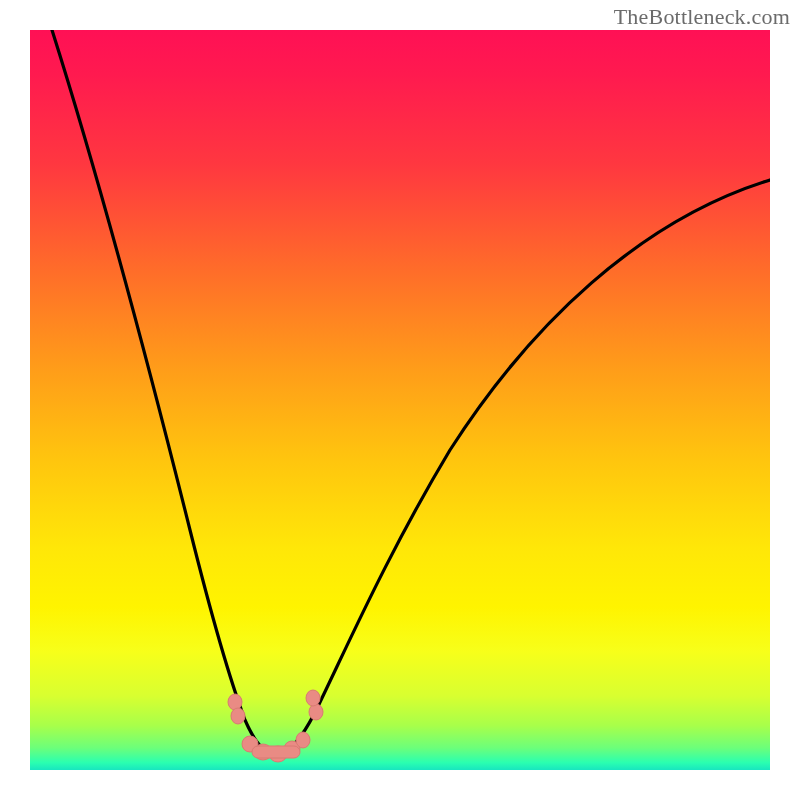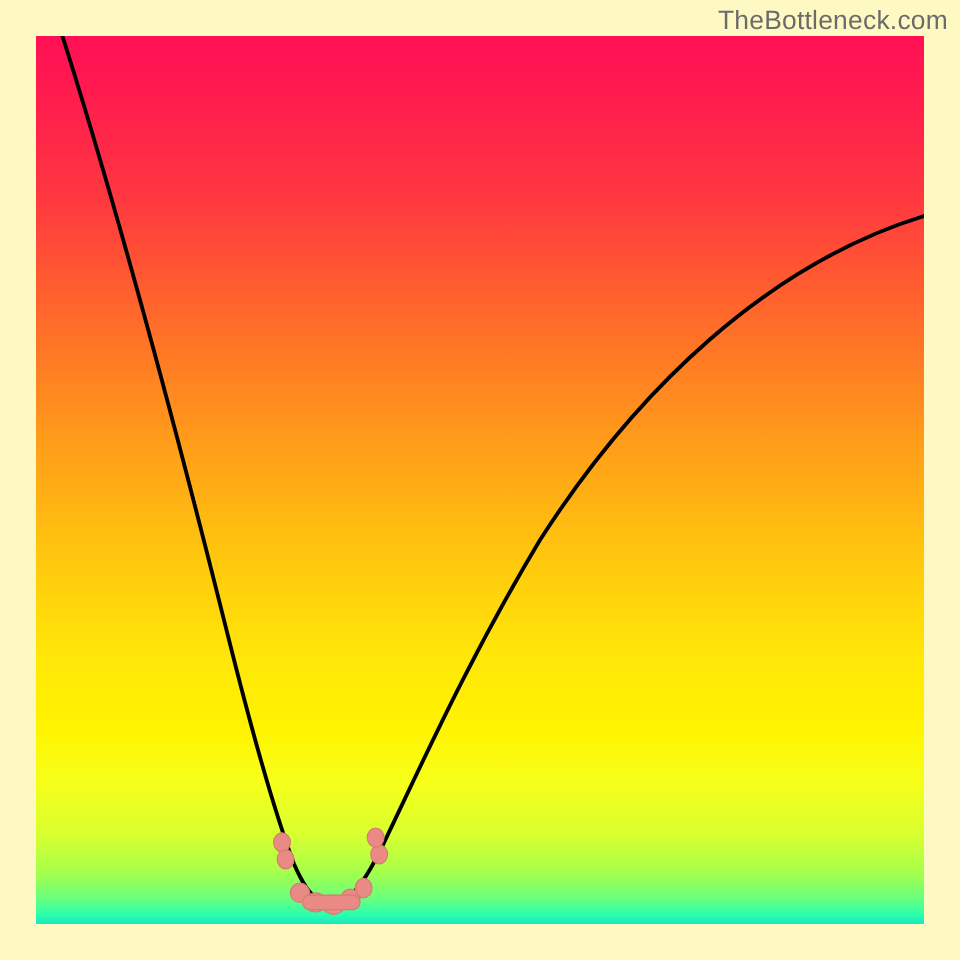--- a/index.html
+++ b/index.html
@@ -7,21 +7,22 @@
     padding: 0;
     width: 800px;
     height: 800px;
     background: #000;
     overflow: hidden;
     font-family: Arial, Helvetica, sans-serif;
   }
   .frame {
     position: absolute;
     inset: 0;
-    background: #fef9c3;
+    background: #ffffff;
+    font-family: Liberation Serif, serif;
   }
   .plot-area {
     position: absolute;
     left: 30px;
     top: 30px;
     width: 740px;
     height: 740px;
     overflow: hidden;
   }
   .gradient {

